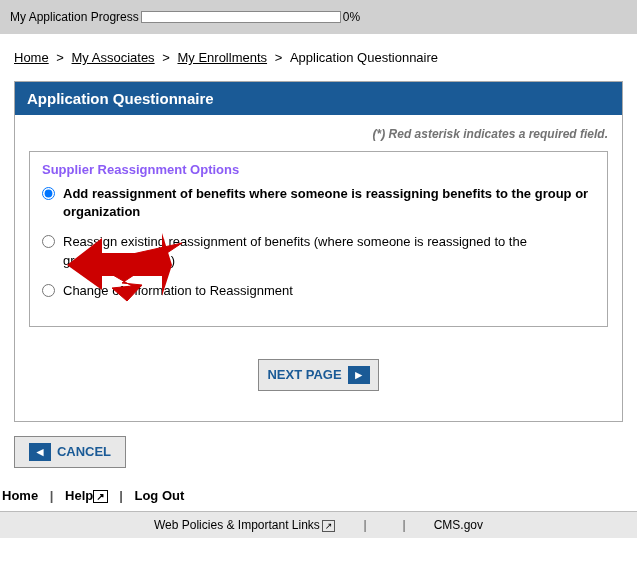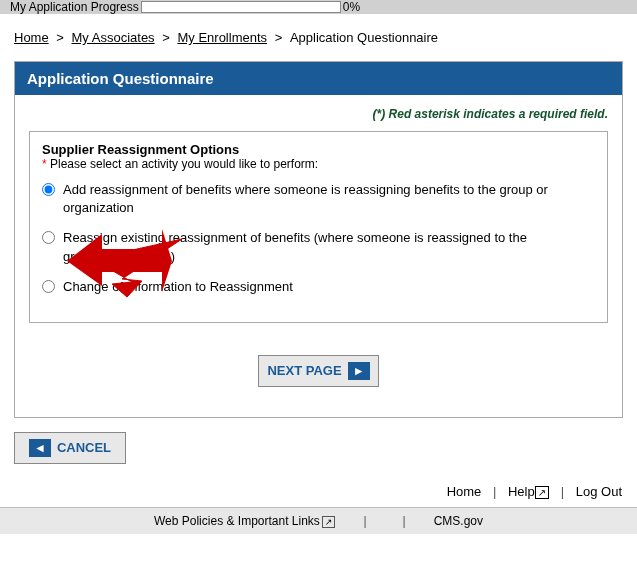--- a/index.html
+++ b/index.html
@@ -8,21 +8,21 @@
       font-size: 13px;
       background: #fff;
       width: 637px;
       min-height: 576px;
       color: #000;
     }
 
     
     .progress-bar-area {
       background: #d0d0d0;
-      padding: 0 10px;
+      padding: 10px 10px;
       display: flex;
       align-items: center;
       gap: 2px;
       font-size: 12px;
     }
     .progress-bar-track {
       width: 200px;
       height: 12px;
       background: #fff;
       border: 1px solid #888;
@@ -63,37 +63,38 @@
       padding: 8px 12px;
     }
     .main-card-body {
       padding: 12px 14px;
       background: #fff;
     }
 
     
     .required-note {
       text-align: right;
-      color: #14532d;
+      color: #737373;
       font-size: 12px;
       font-style: italic;
       font-weight: bold;
       margin-bottom: 10px;
     }
 
     
     .supplier-box {
       border: 1px solid #aaa;
       padding: 10px 12px 14px 12px;
       margin-bottom: 14px;
     }
     .supplier-box-title {
-      color: #000000;
-      font-weight: bold;
-      font-size: 13px;
+      color: #8b5cf6;
+      font-weight: bold;
+      font-size: 13px;
+      margin-bottom: 8px;
     }
     .supplier-box-instruction {
       font-size: 12px;
       margin-bottom: 10px;
     }
     .supplier-box-instruction span.asterisk {
       color: red;
     }
 
     .radio-option {
@@ -155,23 +156,24 @@
     }
     .cancel-btn .btn-arrow-left {
       background: #1a5a96;
       color: #fff;
       padding: 2px 5px;
       font-size: 12px;
     }
 
     
     .footer-links {
-      text-align: right;
-      padding: 12px 15px 8px;
-      font-size: 13px;
+      text-align: left;
+      padding: 12px 2px 8px;
+      font-size: 13px;
+      font-weight: bold;
     }
     .footer-links a {
       color: #000;
       text-decoration: none;
     }
     .footer-links .sep {
       margin: 0 8px;
       color: #555;
     }
     .help-icon {
@@ -216,21 +218,21 @@
     }
     .red-arrow-svg {
       position: absolute;
       left: 50px;
       top: 20px;
       pointer-events: none;
     }
 
     
     .radio-selected-text {
-      font-weight: normal;
+      font-weight: bold;
       color: #000;
     }
   </style>
 </head>
 <body>
 
 <div class="progress-bar-area">
   <span>My Application Progress</span>
   <div class="progress-bar-track">
     <div class="progress-bar-fill"></div>
@@ -250,23 +252,20 @@
 
 <div class="main-card">
   <div class="main-card-header">
     <span>Application Questionnaire</span>
   </div>
   <div class="main-card-body">
     <div class="required-note">(*) Red asterisk indicates a required field.</div>
 
     <div class="supplier-box">
       <div class="supplier-box-title">Supplier Reassignment Options</div>
-      <div class="supplier-box-instruction">
-        <span class="asterisk">*</span><span> Please select an activity you would like to perform:</span>
-      </div>
 
       <div class="options-with-arrow">
 
         <div class="radio-option">
           <input type="radio" name="reassign" id="opt1" checked="" style="">
           <label for="opt1" class="radio-selected-text">Add reassignment of benefits where someone is reassigning benefits to the group or organization</label>
         </div>
 
         <div class="radio-option" style="position:relative;">
           <input type="radio" name="reassign" id="opt2" style="">

